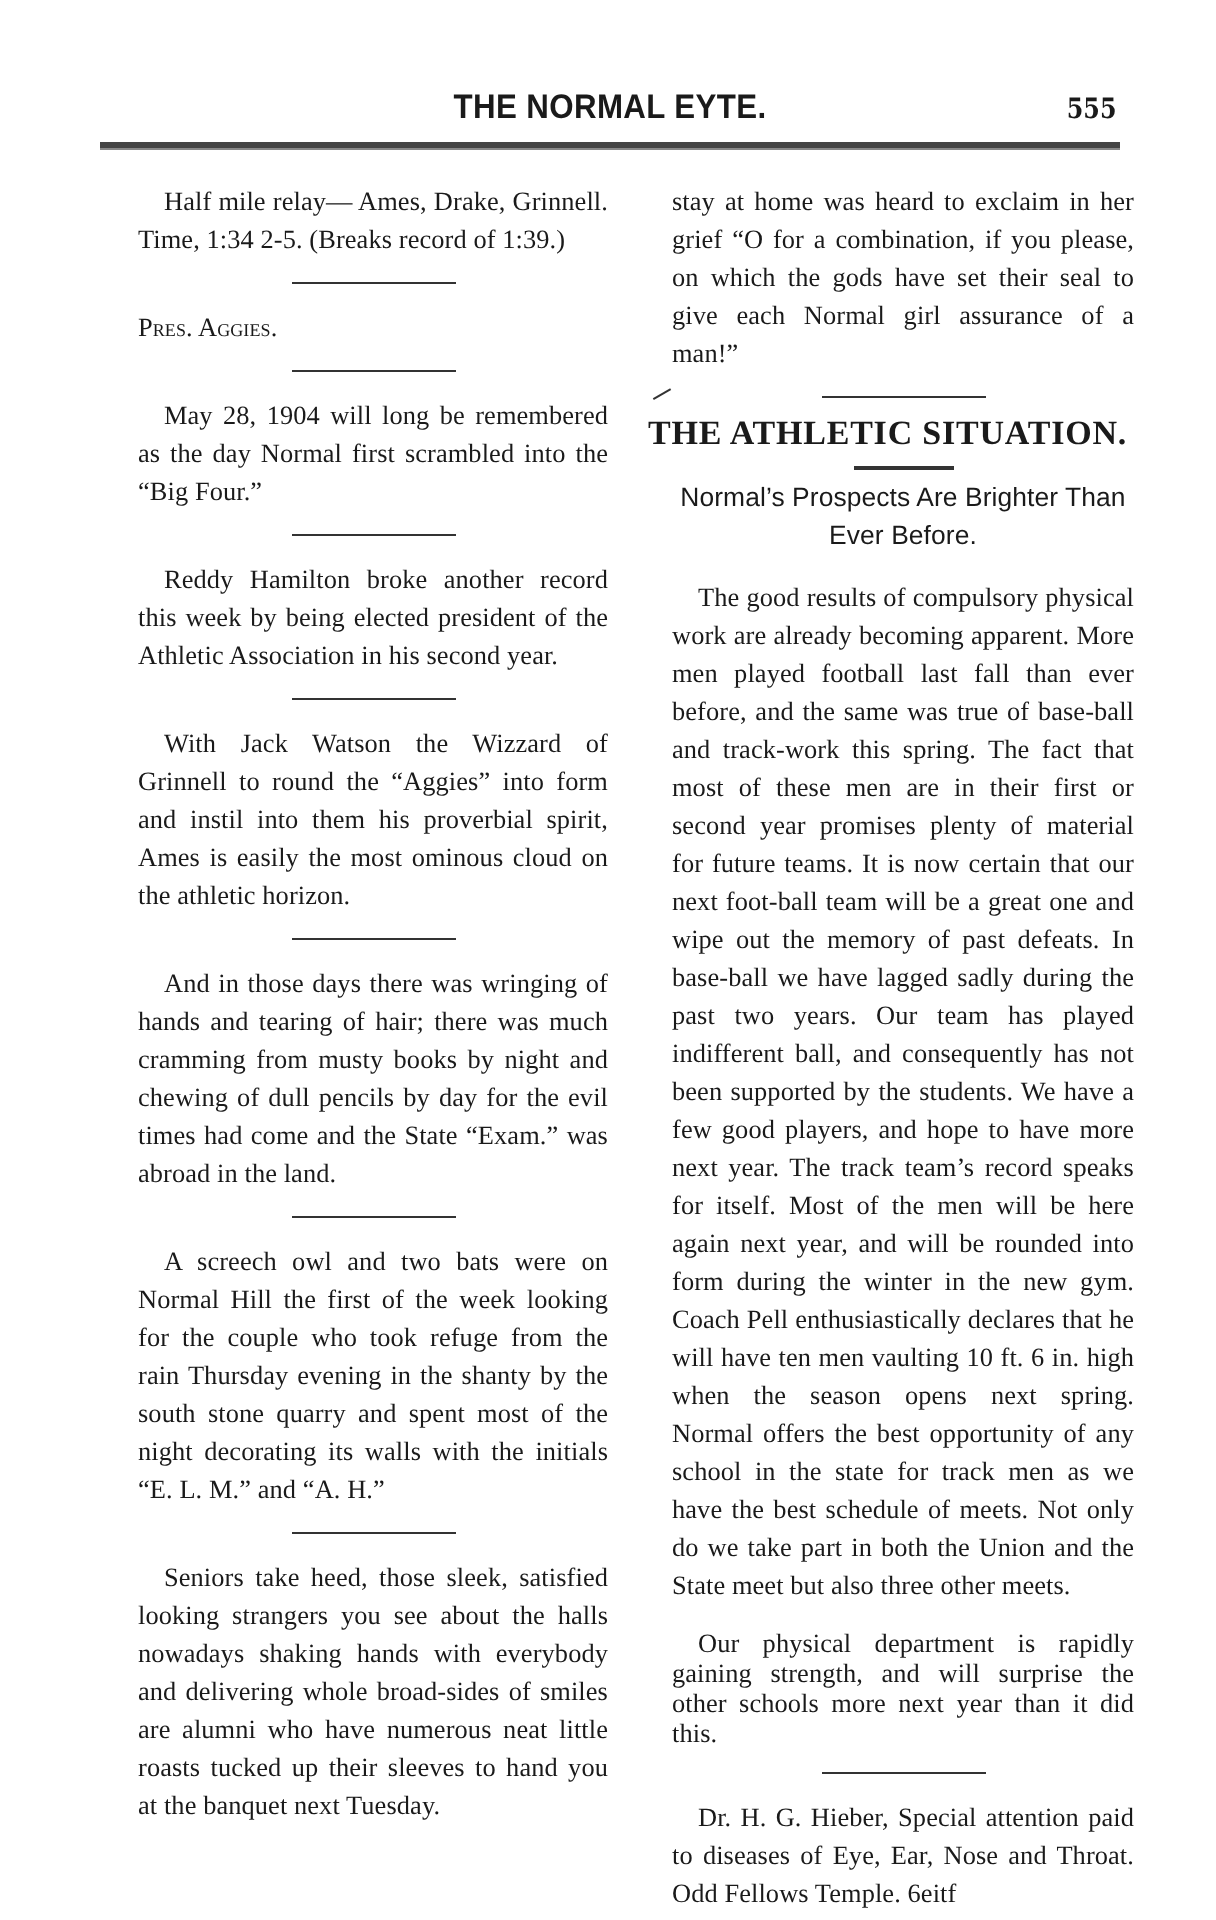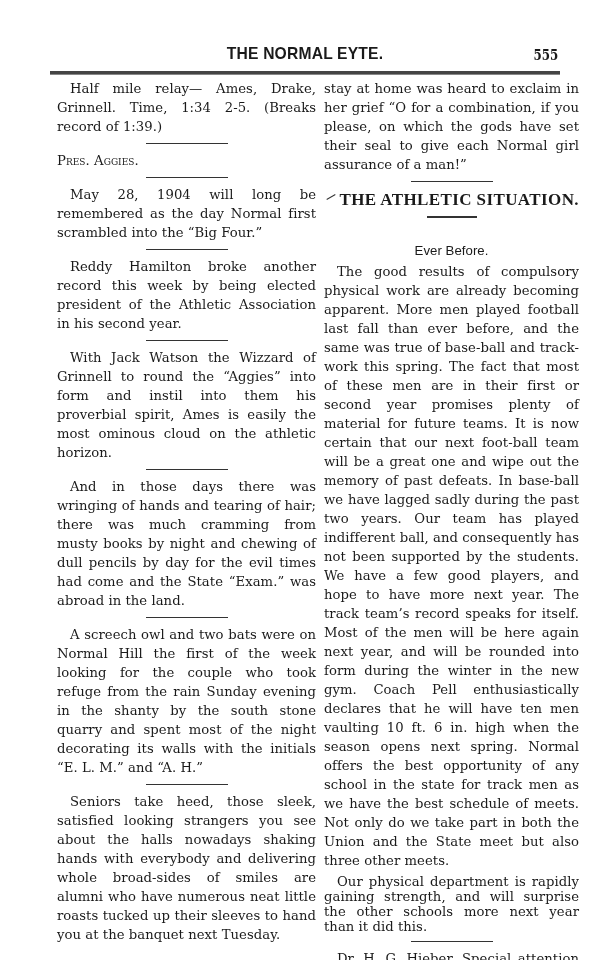--- a/index.html
+++ b/index.html
@@ -26,29 +26,29 @@
       position: absolute; left: 50px; top: 71px; width: 510px; height: 3px;
       background: #444; border-bottom: 1px solid #888;
     }
     .column {
       position: absolute; top: 79px;
       font-size: 13.2px; line-height: 19px; text-align: justify;
       letter-spacing: 0.05px;
     }
     .col-left { left: 57px; width: 259px; }
     .col-right { left: 324px; width: 255px; }
-    .para { margin: 0; text-indent: 13px; }
+    .para { margin: 12px; text-indent: 13px; font-family: Liberation Serif, serif; }
     .para.noindent { text-indent: 0; }
     .sep {
       width: 82px; height: 1px; background: #333; margin: 7px auto 7px auto;
     }
     .sep.thick { height: 2px; width: 50px; margin: 5px auto 4px auto; }
     .smallcaps { font-variant: small-caps; }
     .headline {
-      text-align: right; text-indent: 0; margin: 2px 0 0 0;
+      text-align: left; text-indent: 0; margin: 2px 0 0 0;
       font-family: "Liberation Serif", serif; font-size: 17px; letter-spacing: 0.4px;
       line-height: 22px;
     }
     .subhead {
       text-align: center; text-indent: 0; margin: 0 0 2px 0;
       font-family: "Liberation Sans", sans-serif; font-size: 13.2px; line-height: 19px;
     }
     .tight { line-height: 15px; margin-top: 4px; }
     .tick { position: absolute; left: 328px; top: 196px; width: 10px; height: 8px;
       border-top: 1px solid #333; transform: rotate(-30deg); }
@@ -68,33 +68,33 @@
   <p class="para noindent smallcaps">Pres. Aggies.</p>
   <div class="sep"></div>
   <p class="para">May 28, 1904 will long be remembered as the day Normal first scrambled into the “Big Four.”</p>
   <div class="sep"></div>
   <p class="para">Reddy Hamilton broke another record this week by being elected president of the Athletic Association in his second year.</p>
   <div class="sep"></div>
   <p class="para">With Jack Watson the Wizzard of Grinnell to round the “Aggies” into form and instil into them his proverbial spirit, Ames is easily the most ominous cloud on the athletic horizon.</p>
   <div class="sep"></div>
   <p class="para">And in those days there was wringing of hands and tearing of hair; there was much cramming from musty books by night and chewing of dull pencils by day for the evil times had come and the State “Exam.” was abroad in the land.</p>
   <div class="sep"></div>
-  <p class="para">A screech owl and two bats were on Normal Hill the first of the week looking for the couple who took refuge from the rain Sunday evening in the shanty by the south stone quarry and spent most of the night decorating its walls with the initials “E. L. M.” and “A. H.”</p>
+  <p class="para">A screech owl and two bats were on Normal Hill the first of the week looking for the couple who took refuge from the rain Thursday evening in the shanty by the south stone quarry and spent most of the night decorating its walls with the initials “E. L. M.” and “A. H.”</p>
   <div class="sep"></div>
   <p class="para">Seniors take heed, those sleek, satisfied looking strangers you see about the halls nowadays shaking hands with everybody and delivering whole broad-sides of smiles are alumni who have numerous neat little roasts tucked up their sleeves to hand you at the banquet next Tuesday.</p>
 
 </div>
 
 <div class="column col-right">
   <p class="para noindent">stay at home was heard to exclaim in her grief “O for a combination, if you please, on which the gods have set their seal to give each Normal girl assurance of a man!”</p>
   <div class="sep"></div>
   <h2 class="headline">THE ATHLETIC SITUATION.</h2>
   <div class="sep thick"></div>
   <div class="subhead">
-    <br>
+    <span>Normal’s Prospects Are Brighter Than</span><br>
     <span>Ever Before.</span>
   </div>
   <p class="para">The good results of compulsory physical work are already becoming apparent. More men played football last fall than ever before, and the same was true of base-ball and track-work this spring. The fact that most of these men are in their first or second year promises plenty of material for future teams. It is now certain that our next foot-ball team will be a great one and wipe out the memory of past defeats. In base-ball we have lagged sadly during the past two years. Our team has played indifferent ball, and consequently has not been supported by the students. We have a few good players, and hope to have more next year. The track team’s record speaks for itself. Most of the men will be here again next year, and will be rounded into form during the winter in the new gym. Coach Pell enthusiastically declares that he will have ten men vaulting 10 ft. 6 in. high when the season opens next spring. Normal offers the best opportunity of any school in the state for track men as we have the best schedule of meets. Not only do we take part in both the Union and the State meet but also three other meets.</p>
   <p class="para tight">Our physical department is rapidly gaining strength, and will surprise the other schools more next year than it did this.</p>
   <div class="sep"></div>
   <p class="para">Dr. H. G. Hieber, Special attention paid to diseases of Eye, Ear, Nose and Throat. Odd Fellows Temple. 6eitf</p>
 </div>
 
 <div class="tick"></div>
 

